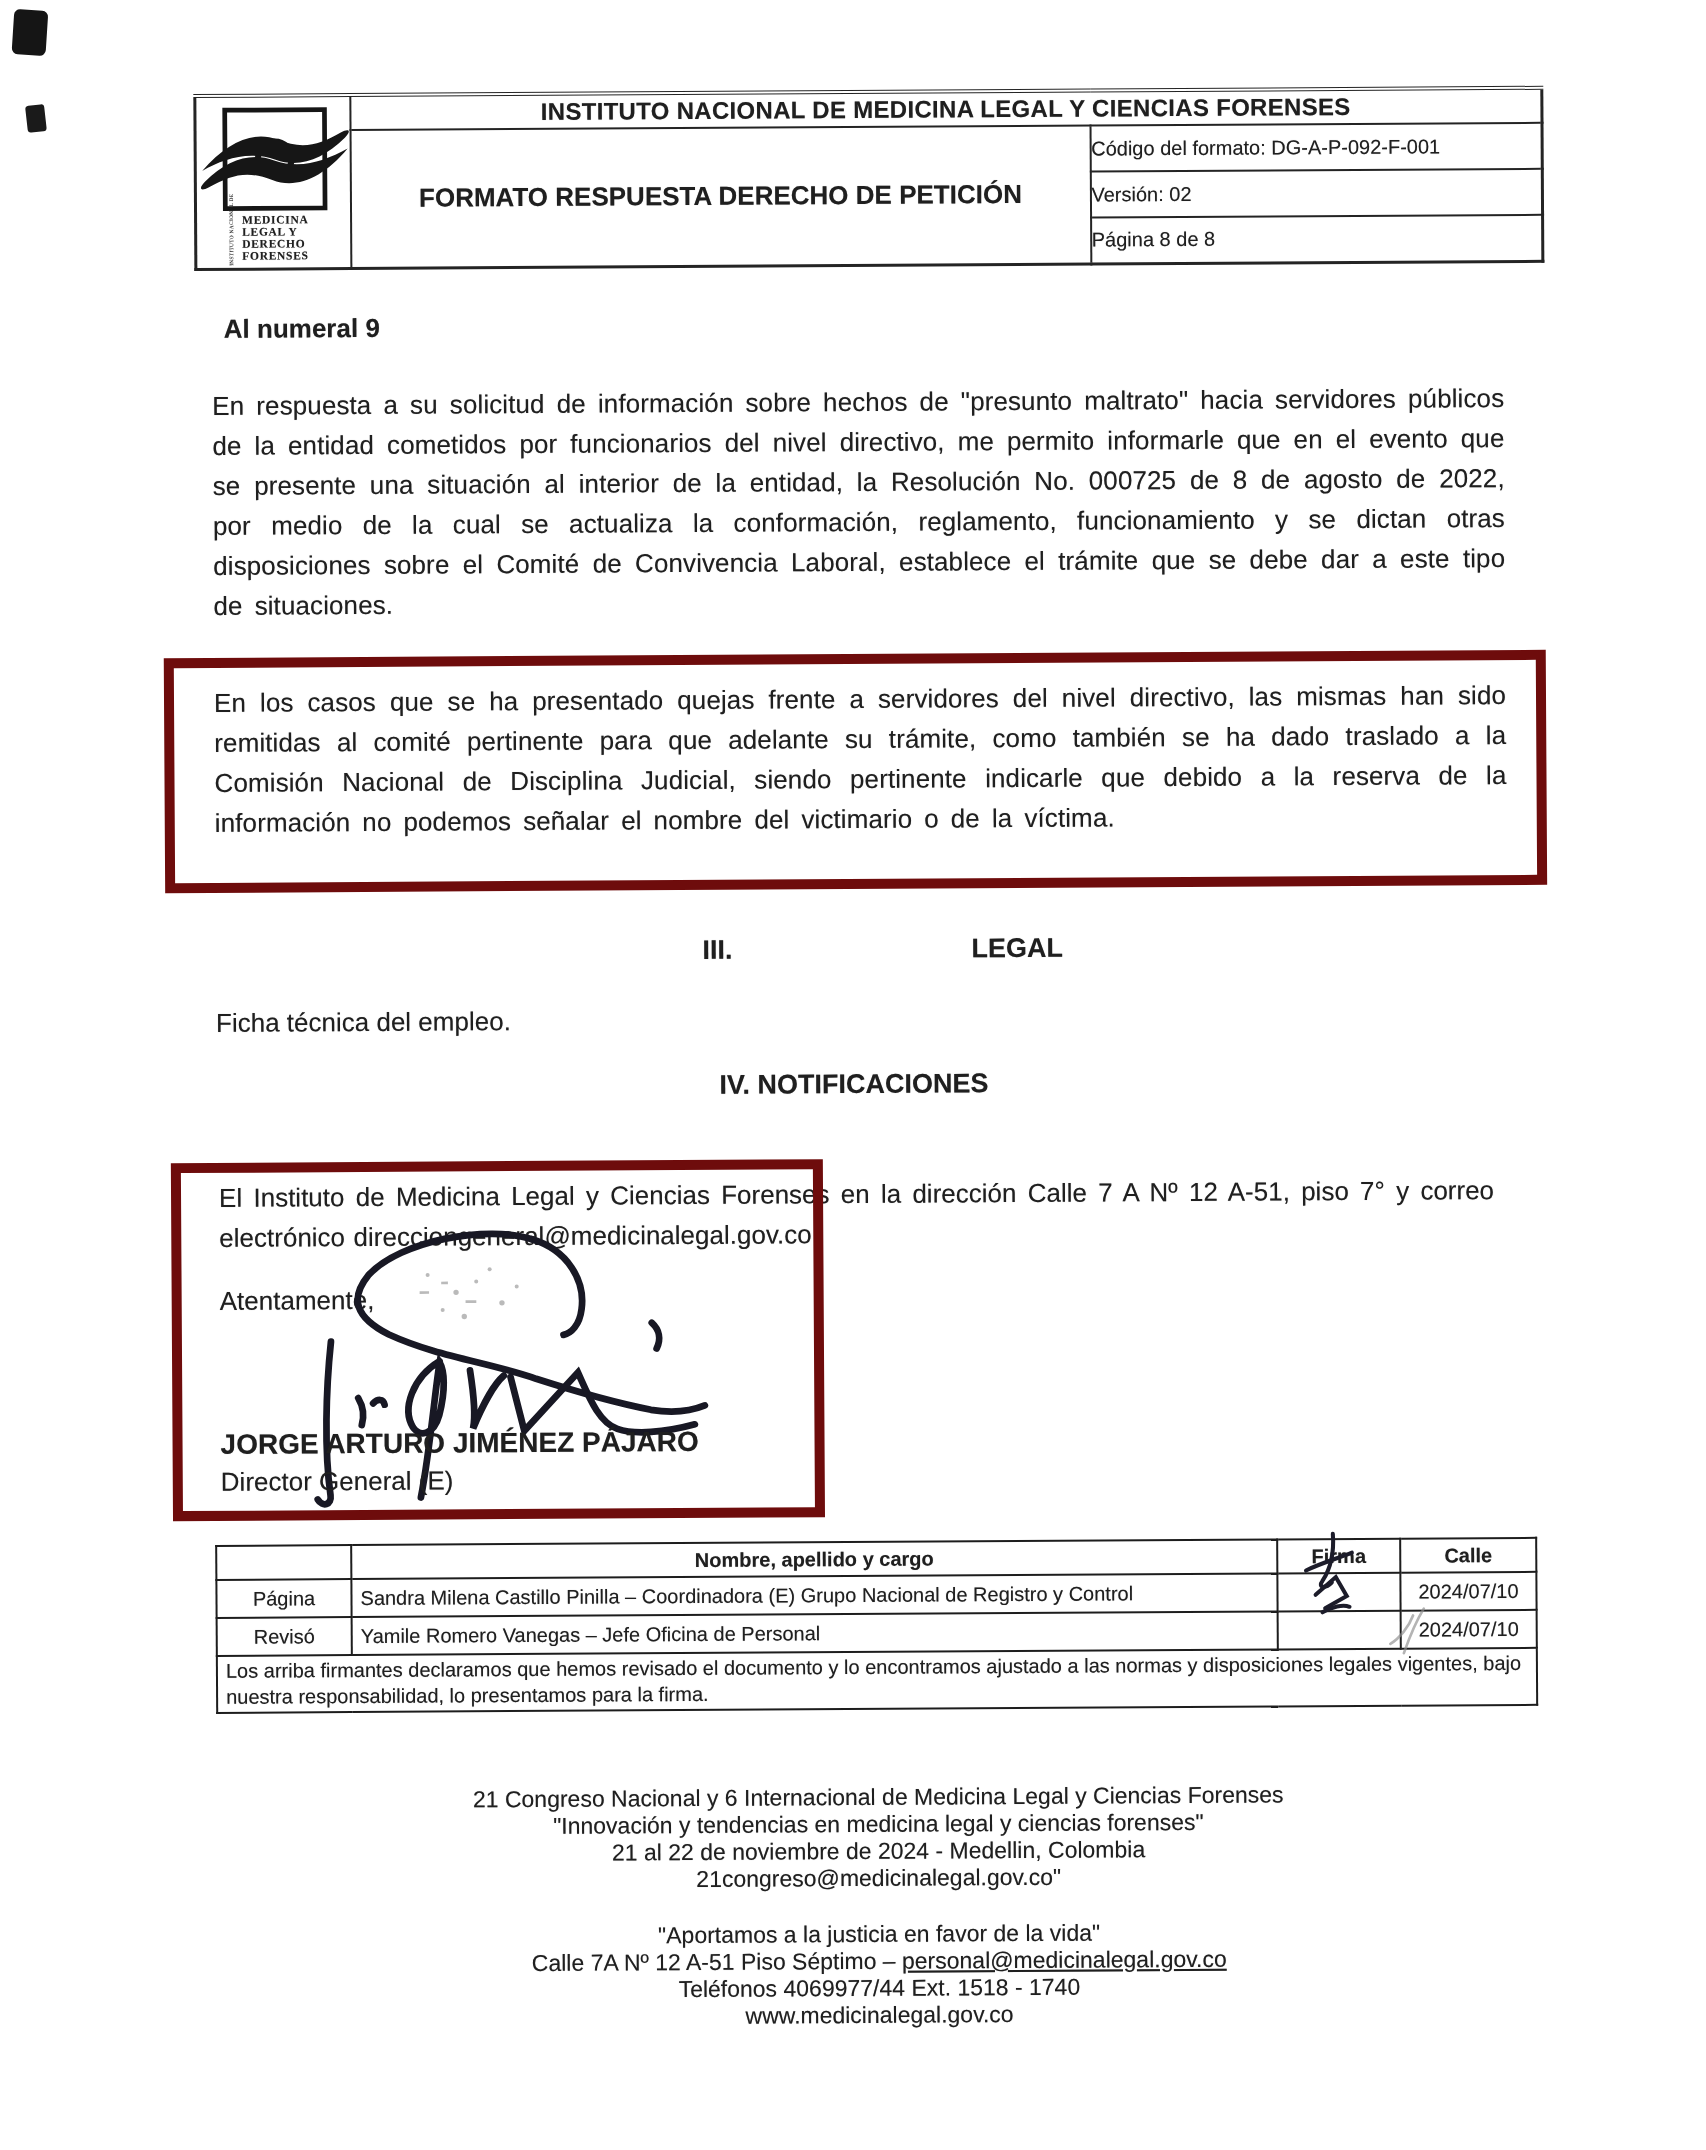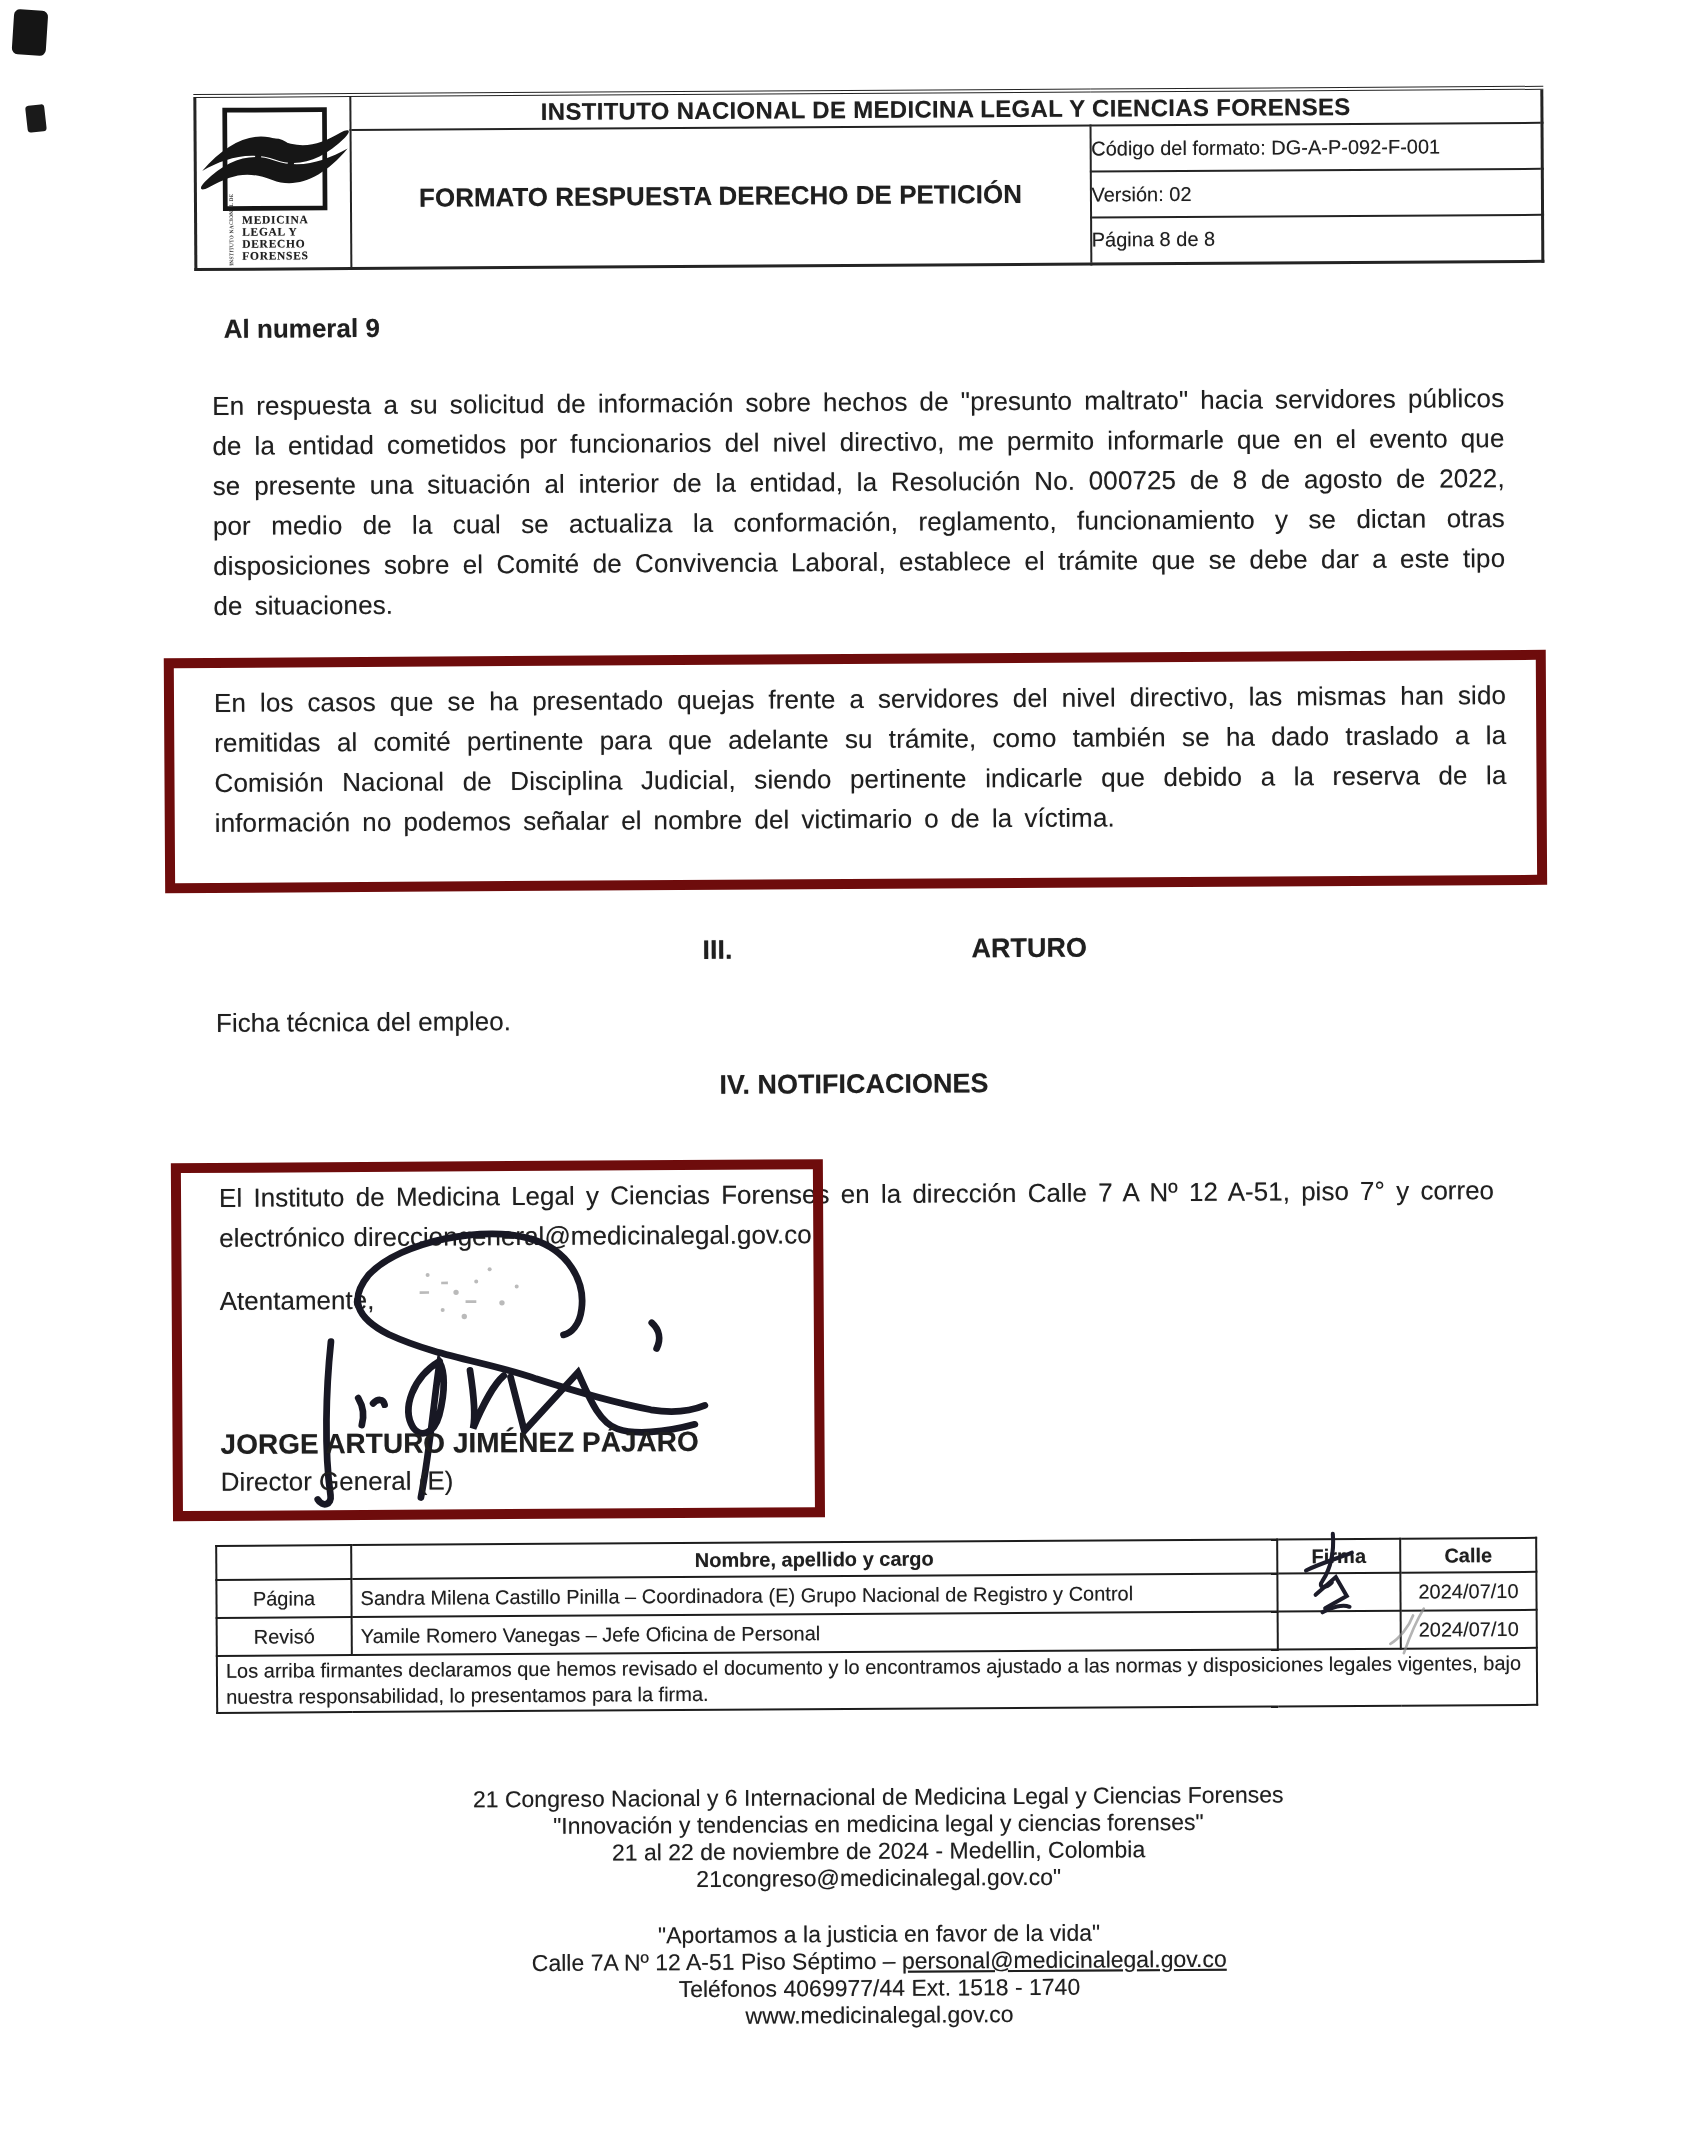--- a/index.html
+++ b/index.html
@@ -91,21 +91,21 @@
   </tbody>
     </table>
 
   <div class="h-bold" style="left:215px;top:310px;margin-left:12px;">Al numeral 9</div>
   <div class="para" style="left:215px;top:382px;width:1292px;">En respuesta a su solicitud de información sobre hechos de "presunto maltrato" hacia servidores públicos de la entidad cometidos por funcionarios del nivel directivo, me permito informarle que en el evento que se presente una situación al interior de la entidad, la Resolución No. 000725 de 8 de agosto de 2022, por medio de la cual se actualiza la conformación, reglamento, funcionamiento y se dictan otras disposiciones sobre el Comité de Convivencia Laboral, establece el trámite que se debe dar a este tipo de situaciones.</div>
 
   <div class="para" id="hl-para">En los casos que se ha presentado quejas frente a servidores del nivel directivo, las mismas han sido remitidas al comité pertinente para que adelante su trámite, como también se ha dado traslado a la Comisión Nacional de Disciplina Judicial, siendo pertinente indicarle que debido a la reserva de la información no podemos señalar el nombre del victimario o de la víctima.</div>
   <div class="redbox" id="redbox1"></div>
 
   <div class="h-bold" style="left:702px;top:934px;font-size:27px;">III.</div>
-  <div class="h-bold" style="left:971px;top:934px;font-size:27px;">ARTURO</div>
+  <div class="h-bold" style="left:971px;top:934px;font-size:27px;">LEGAL</div>
   <div class="plain" style="left:215px;top:1004px;">Ficha técnica del empleo.</div>
 
   <div class="h-bold" style="left:718px;top:1069px;font-size:27px;">IV. NOTIFICACIONES</div>
 
   <div class="para" id="notif-para">El Instituto de Medicina Legal y Ciencias Forenses en la dirección Calle 7 A Nº 12 A-51, piso 7° y correo electrónico direcciongeneral@medicinalegal.gov.co</div>
   <div class="plain" style="left:217px;top:1282px;">Atentamente,</div>
 
   <svg class="sig-main" width="445" height="297" viewBox="0 0 660 440">
     <g fill="none" stroke="#181824" stroke-width="10" stroke-linecap="round">
       <path d="M 345 18 C 280 -4 150 18 102 70 C 74 104 82 132 132 158 C 205 192 280 200 350 225 C 420 248 470 262 520 272 C 555 278 580 274 600 266"></path>

